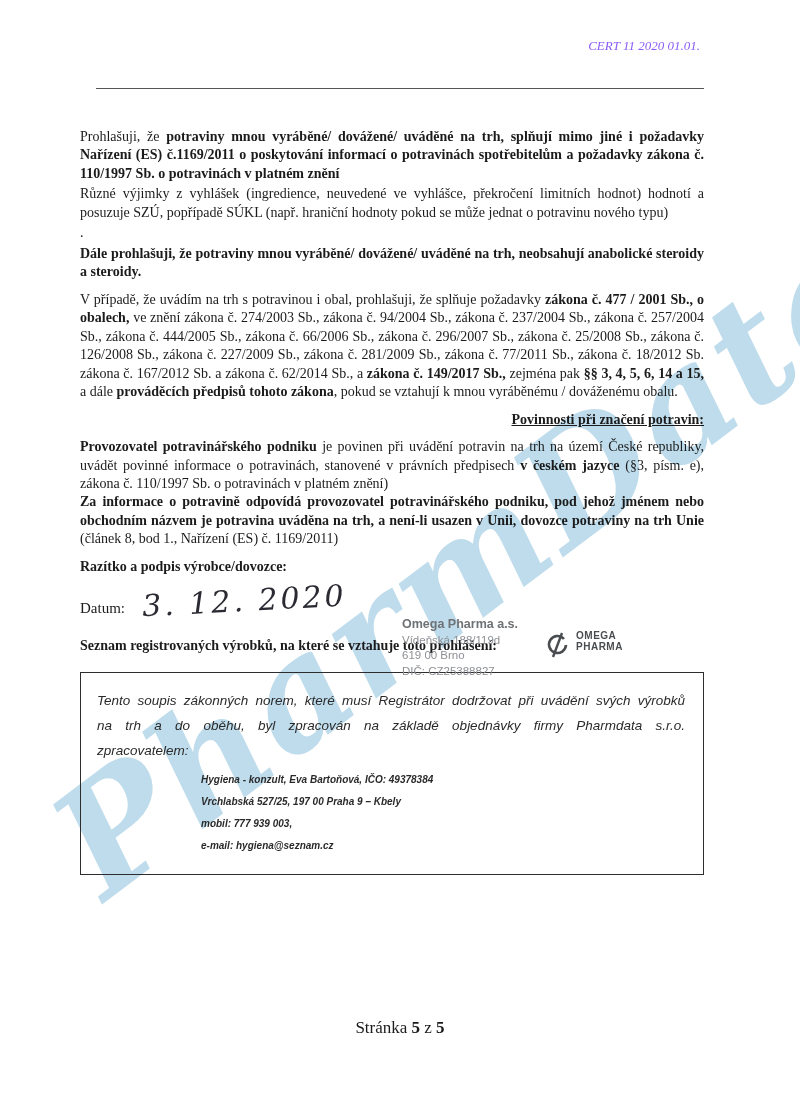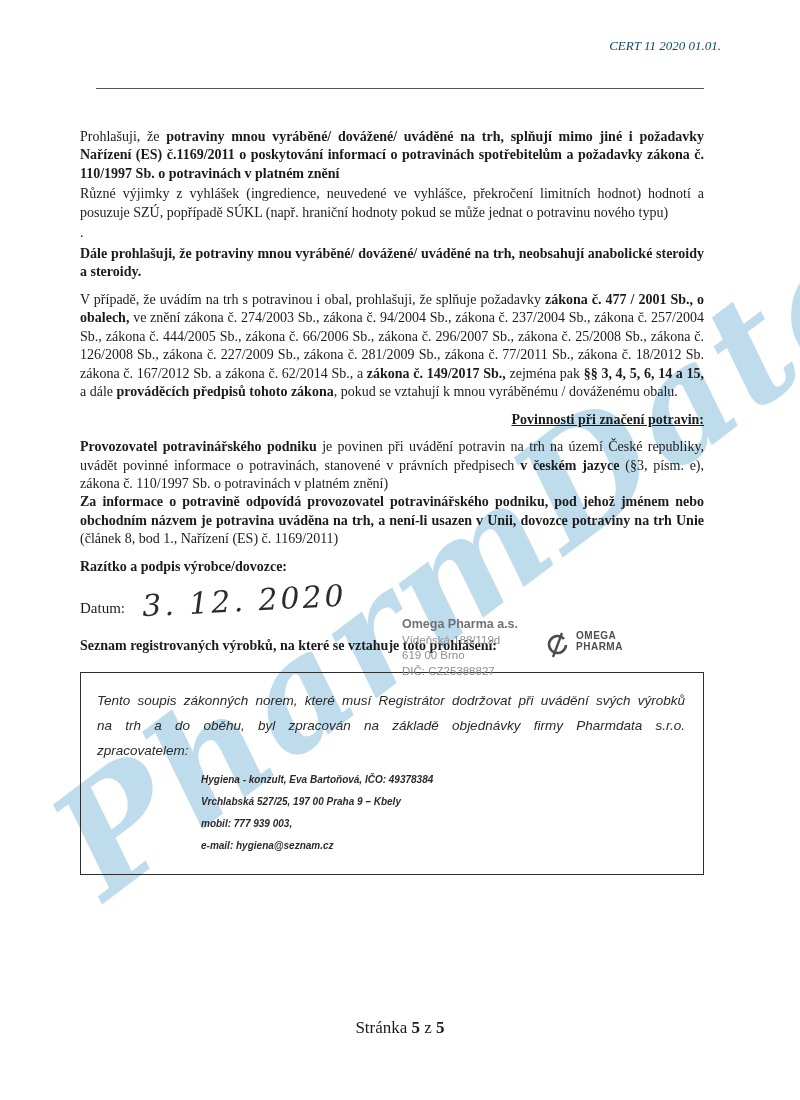--- a/index.html
+++ b/index.html
@@ -4,22 +4,22 @@
 <style>
   html,body { margin:0; padding:0; background:#e8e8e8; }
   .page {
     position:relative; width:800px; height:1100px; margin:0 auto;
     background:#ffffff; overflow:hidden;
     font-family:"Liberation Serif", serif; color:#1b1b1b;
   }
   .b { font-weight:bold; }
 
   .doc-code {
-    position:absolute; top:38px; right:79px;
-    font-style:italic; font-size:13px; color:#0c4a6e;
+    position:absolute; top:38px; right:100px;
+    font-style:italic; font-size:13px; color:#8b5cf6;
   }
   .top-rule {
     position:absolute; top:88px; left:96px; width:608px;
     border-top:1.3px solid #555; height:0;
   }
 
   .watermark {
     position:absolute; left:20px; top:790px;
     transform:rotate(-37deg); transform-origin:left top;
     font-family:"DejaVu Serif", serif; font-style:italic; font-weight:bold;

